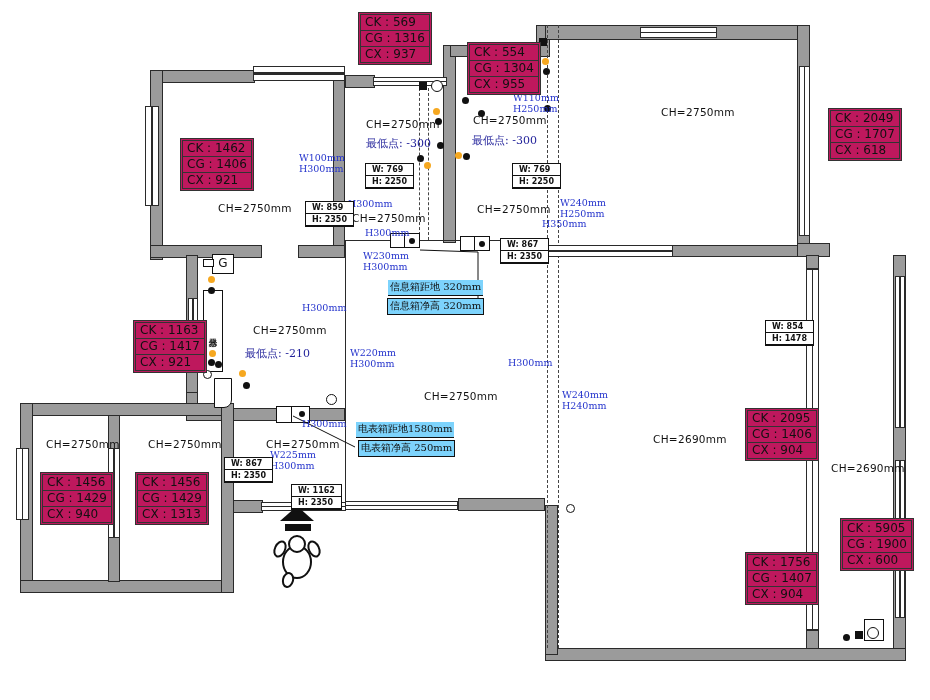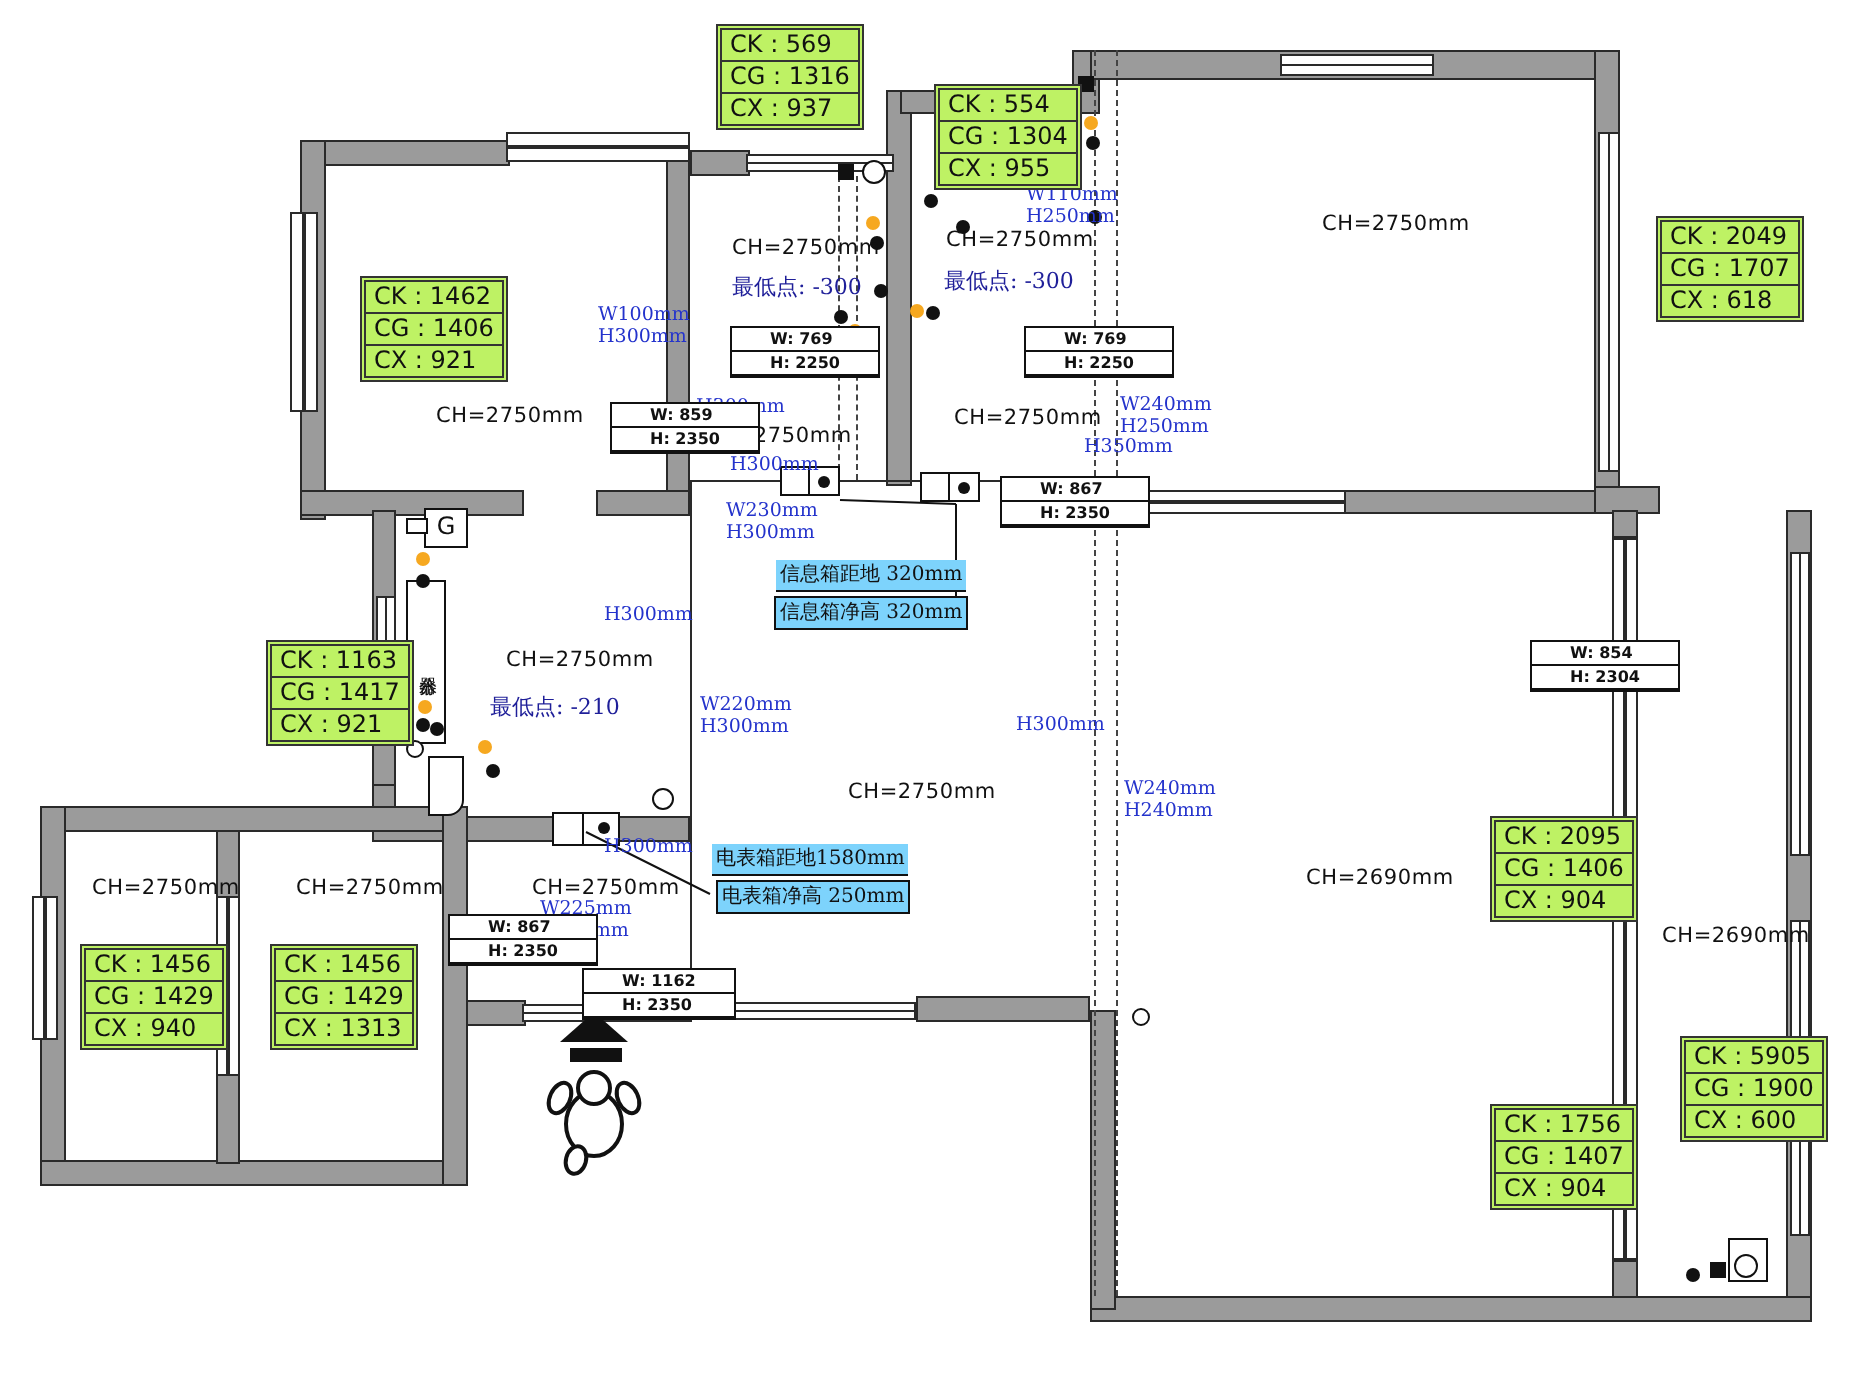--- a/index.html
+++ b/index.html
@@ -14,26 +14,26 @@
   .tline{position:absolute;background:#2a2a2a;z-index:1;}
   .dash-v{position:absolute;width:0;border-left:1px dashed #444;z-index:1;}
   .door-sym{position:absolute;background:#fff;border:1px solid #111;box-sizing:border-box;z-index:3;}
   .door-sym .dsdot{position:absolute;width:6px;height:6px;border-radius:50%;background:#111;right:4px;top:4px;}
   .door-sym .dsline{position:absolute;left:45%;top:0;width:1px;height:100%;background:#111;}
   .dot{position:absolute;border-radius:50%;z-index:4;}
   .sq{position:absolute;background:#111;z-index:4;}
   .circ{position:absolute;border:1.5px solid #111;border-radius:50%;background:#fff;box-sizing:border-box;z-index:4;}
   .fixbox{position:absolute;background:#fff;border:1.5px solid #111;box-sizing:border-box;z-index:3;}
   
-  .ck-box{position:absolute;background:#bef264;border:1.5px solid #333;padding:1px;z-index:6;}
+  .ck-box{position:absolute;background:#be185d;border:1.5px solid #333;padding:1px;z-index:6;}
   .ck-row{border:1px solid #333;margin-top:-1px;padding:0 4px;font-size:12px;line-height:15px;
           color:#111;white-space:nowrap;font-family:"DejaVu Sans",sans-serif;}
   .ck-row:first-child{margin-top:0;}
   .door-box{position:absolute;background:#fff;border:1.5px solid #111;z-index:6;}
-  .door-row{border:1px solid #111;margin:-1px -1px 0 -1px;padding:0 19px;font-size:8px;font-weight:bold;
+  .door-row{border:1px solid #111;margin:-1px -1px 0 -1px;padding:0 6px;font-size:8px;font-weight:bold;
             line-height:11px;color:#111;white-space:nowrap;}
   .ch-label{position:absolute;font-size:10.5px;color:#111;white-space:nowrap;z-index:5;letter-spacing:.3px;}
   .low-point{position:absolute;font-size:11px;color:var(--navy,#1f1f99);white-space:nowrap;z-index:5;
              font-family:"DejaVu Serif",serif;}
   .blue-label{position:absolute;font-size:9.5px;line-height:11px;color:var(--blue,#2433cc);
               white-space:nowrap;z-index:5;font-family:"DejaVu Serif",serif;}
   .note{position:absolute;font-size:10px;color:#111;white-space:nowrap;z-index:6;
         font-family:"DejaVu Serif",serif;border-bottom:1px solid #111;padding:0 2px 1px 2px;background:#7dd3fc;}
   .note.boxed{border:1px solid #111;text-align:right;}
   .manifold{position:absolute;left:203px;top:290px;width:18px;height:80px;border:1px solid #111;background:#fff;
@@ -226,21 +226,21 @@
     <div class="door-box" style="left: 305px; top: 201px;">
       <div class="door-row">W: 859</div>
       <div class="door-row">H: 2350</div>
     </div>
     <div class="door-box" style="left: 500px; top: 238px;">
       <div class="door-row">W: 867</div>
       <div class="door-row">H: 2350</div>
     </div>
     <div class="door-box" style="left: 765px; top: 320px;">
       <div class="door-row">W: 854</div>
-      <div class="door-row">H: 2304</div>
+      <div class="door-row">H: 1478</div>
     </div>
     <div class="door-box" style="left: 224px; top: 457px;">
       <div class="door-row">W: 867</div>
       <div class="door-row">H: 2350</div>
     </div>
     <div class="door-box" style="left: 291px; top: 484px;">
       <div class="door-row">W: 1162</div>
       <div class="door-row">H: 2350</div>
     </div>
     <div class="ch-label" style="left: 218px; top: 202px;">CH=2750mm</div>

